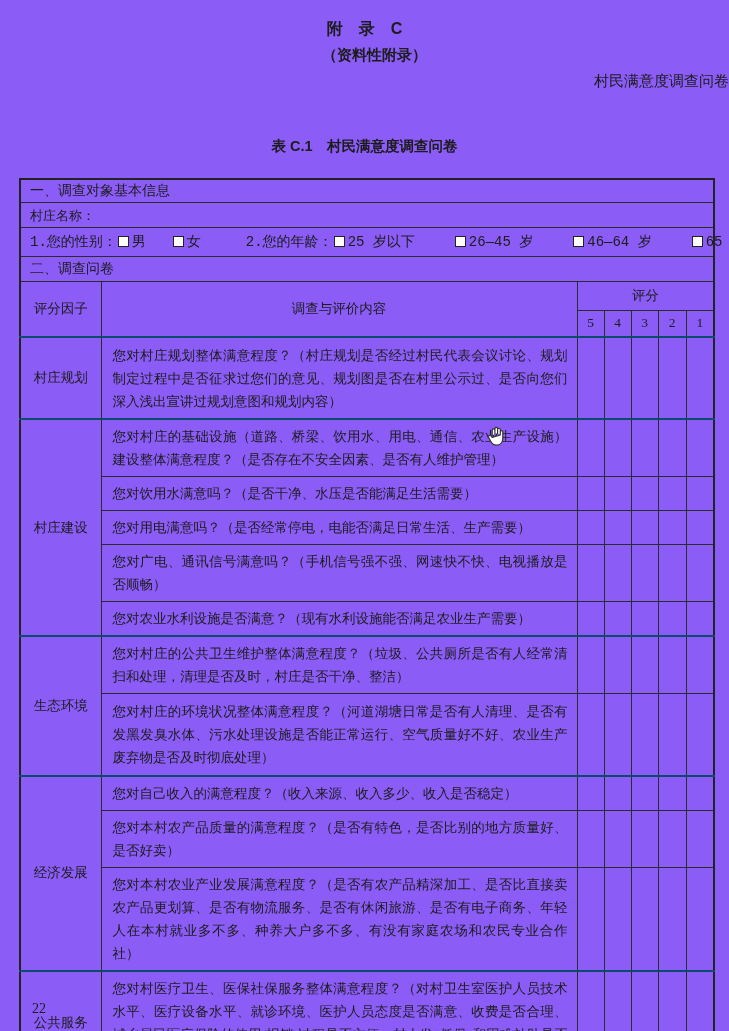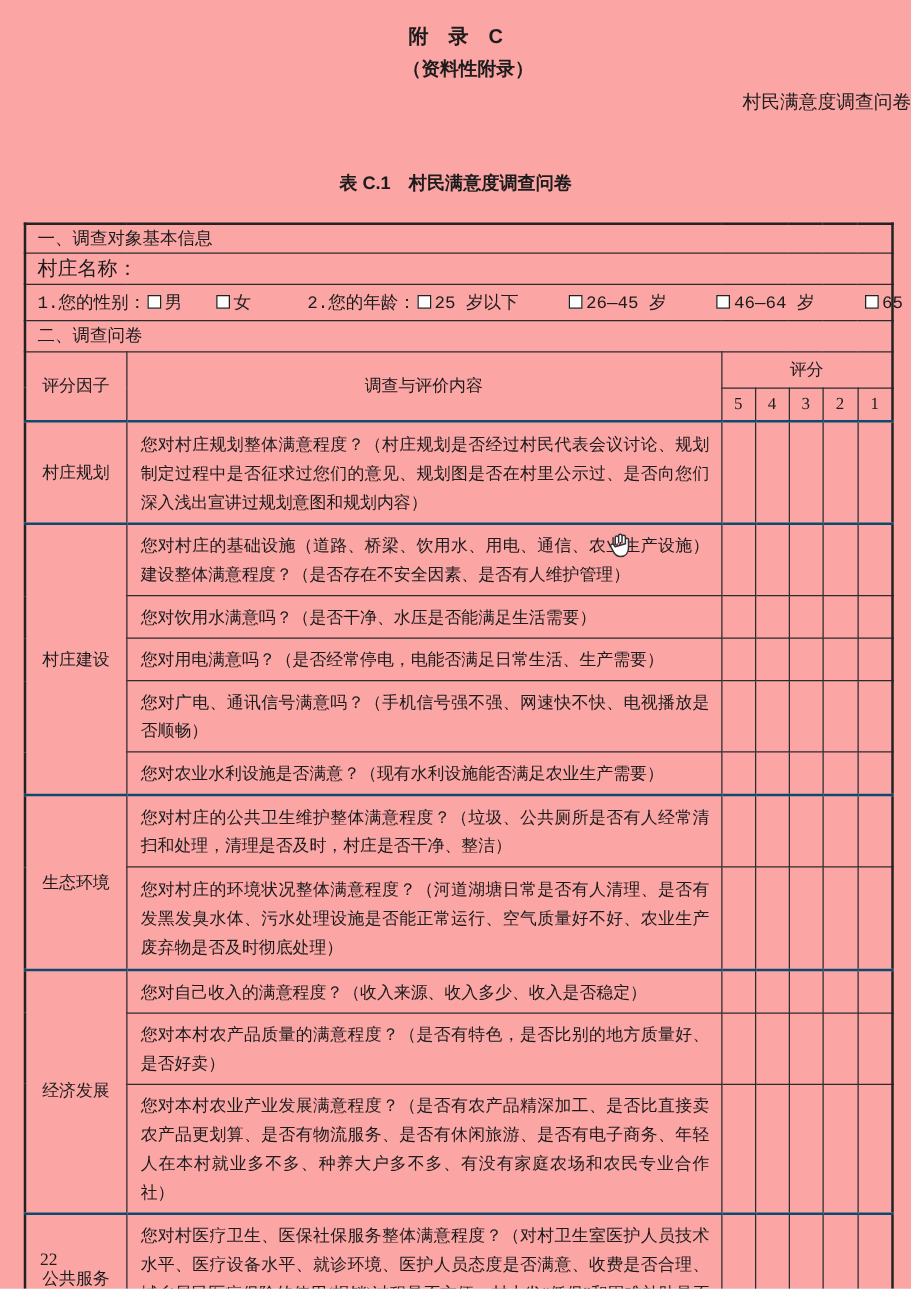--- a/index.html
+++ b/index.html
@@ -1,39 +1,39 @@
 <!DOCTYPE html>
 <html><head>
 <meta charset="utf-8">
 <style>
   * { margin:0; padding:0; box-sizing:border-box; }
   html,body { background:#e8e8e8; }
   .page {
     position:relative; width:729px; height:1031px; margin:0 auto;
-    background:#fca5a5; color:#1c1c1c; overflow:hidden;
+    background:#8b5cf6; color:#1c1c1c; overflow:hidden;
     font-family:"Liberation Serif","DejaVu Serif",serif;
   }
   .doc-title1 { position:absolute; top:19px; left:0; width:100%; text-align:center;
     font-family:"Liberation Sans","DejaVu Sans",sans-serif; font-weight:bold; font-size:16px; }
   .doc-title2 { position:absolute; top:46px; left:0; width:100%; text-align:center;
     font-family:"Liberation Sans","DejaVu Sans",sans-serif; font-weight:bold; font-size:15px;padding-left:20px; }
   .doc-title3 { position:absolute; top:72px; left:0; width:100%; text-align:right;
     font-family:"Liberation Sans","DejaVu Sans",sans-serif; font-weight:normal; font-size:15px; }
   .intro { position:absolute; top:105px; left:46px; font-size:14.5px; }
   .table-caption { position:absolute; top:137px; left:0; width:100%; text-align:center;
     font-family:"Liberation Sans","DejaVu Sans",sans-serif; font-weight:bold; font-size:14.5px; }
 
   table.survey {
     position:absolute; left:19px; top:178px; width:694px;
     border-collapse:collapse; table-layout:fixed;
     font-size:13.5px; border:2px solid #222;
   }
   .survey td { border:1px solid #2b2b2b; vertical-align:middle; }
   .sec-cell { padding:0 9px; font-size:14px; }
-  .name-cell { padding:0 9px; font-size:16px; }
+  .name-cell { padding:0 9px; font-size:13px; }
   .profile-cell { padding:0 9px; font-size:14px;font-family:Liberation Mono, monospace; }
   .profile-row { display:flex; align-items:center; white-space:nowrap; }
   .opt { display:inline-flex; align-items:center; margin-right:27px; }
   .opt.age { margin-right:40px; }
   .opt:last-child { margin-right:0; }
   .cb { display:inline-block; width:11px; height:11px; border:1px solid #222;
         background:#fdfdfc; margin-right:3px; flex:0 0 auto; }
   .plabel { margin-right:1px; }
   .agegrp { margin-left:18px; }
   .hdr-cell { text-align:center; padding:0 2px; }

